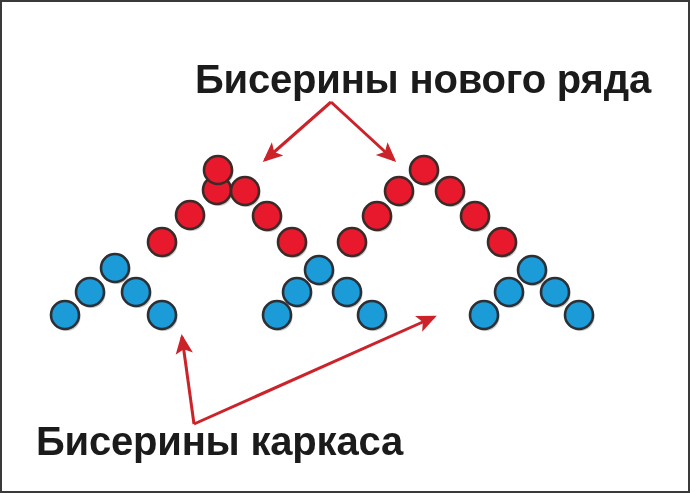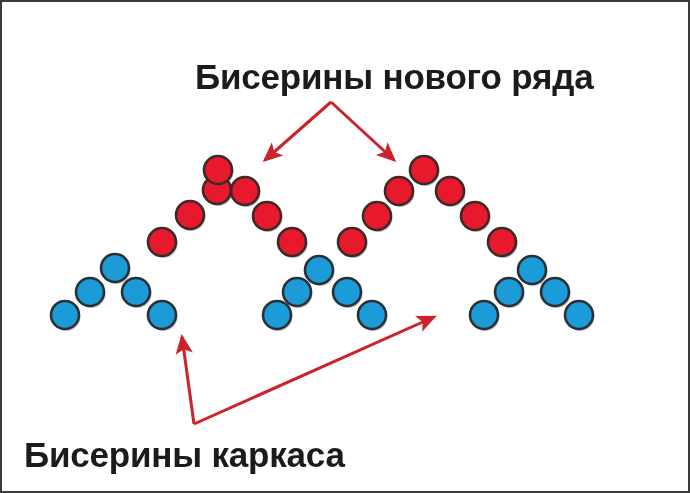--- a/index.html
+++ b/index.html
@@ -22,34 +22,33 @@
     left: 0;
     top: 0;
     width: 690px;
     height: 493px;
     display: block;
   }
   .caption {
     position: absolute;
     font-family: "Liberation Sans", sans-serif;
     font-weight: bold;
-    font-size: 35px;
+    font-size: 40px;
     line-height: 1;
     color: #1b1b1b;
     white-space: nowrap;
     letter-spacing: -0.2px;
   }
   #caption-top {
     left: 193px;
     top: 57px;
   }
   #caption-bottom {
-    left: 22px;
+    left: 34px;
     top: 419px;
-    margin-top: 16px;
   }
 </style>
 </head>
 <body>
 
 <div id="stage">
 
   <svg id="diagram-svg" viewBox="0 0 690 493" xmlns="http://www.w3.org/2000/svg">
     <defs>
       <marker id="arrowhead" markerWidth="7" markerHeight="7" refX="5.6" refY="3.2" orient="auto" markerUnits="strokeWidth">

